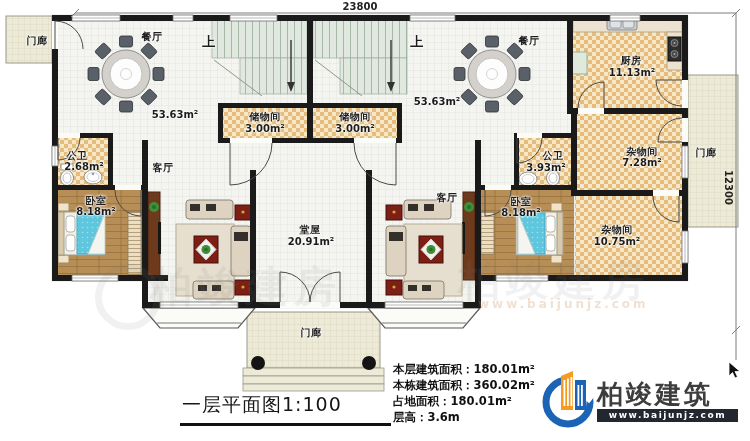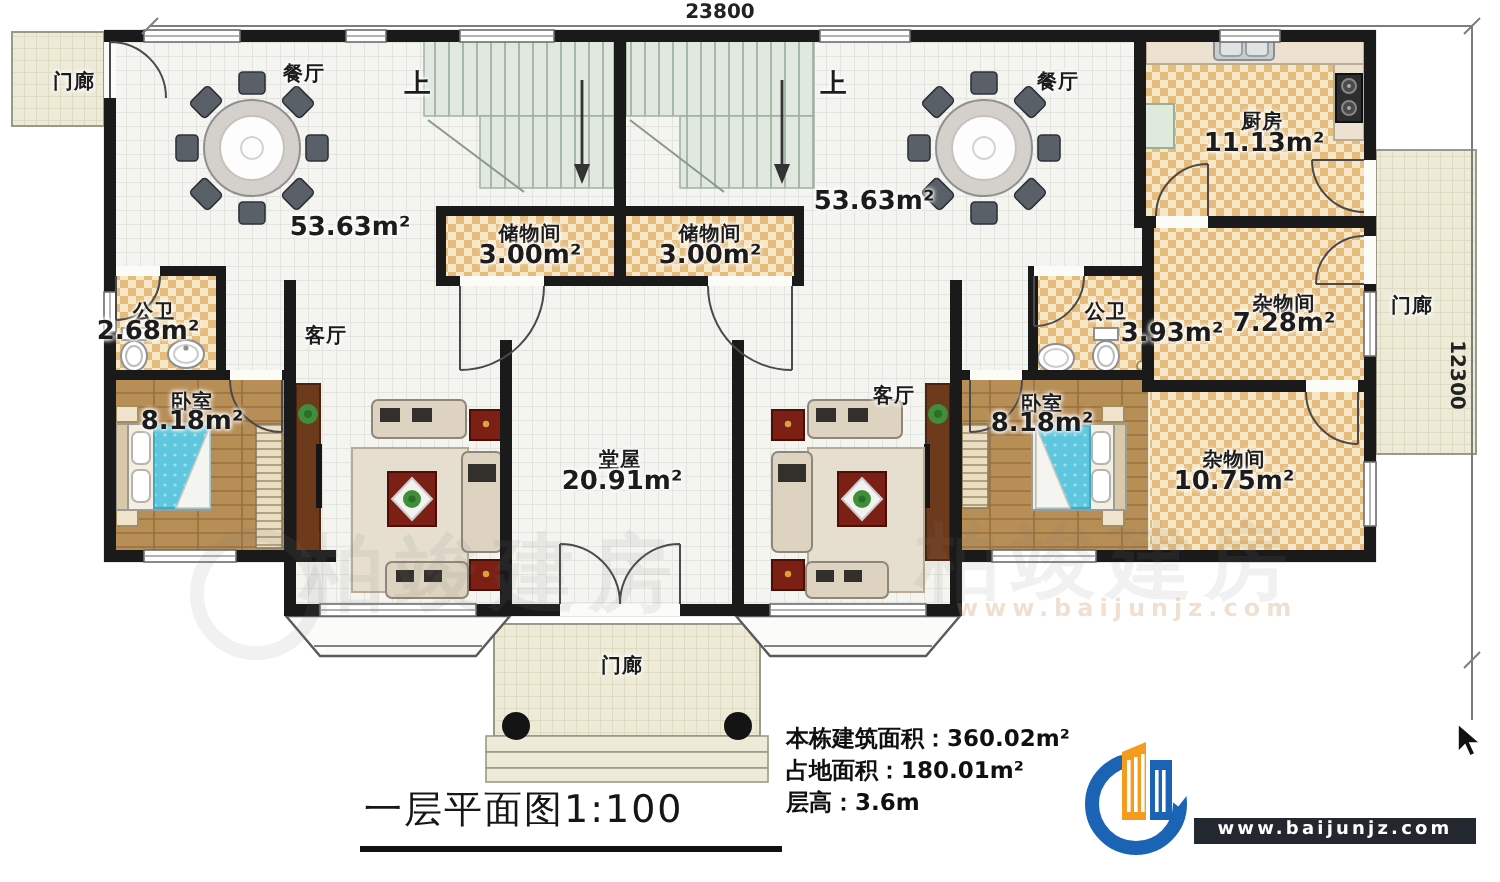--- a/index.html
+++ b/index.html
@@ -3,21 +3,21 @@
 <meta charset="utf-8">
 <style>
   html,body{margin:0;padding:0;background:#fff;}
   .stage{position:relative;width:750px;height:441px;background:#fff;overflow:hidden;
          font-family:"DejaVu Sans",sans-serif;}
   svg{display:block;}
   .plan-svg{position:absolute;left:0;top:0;}
   .lbl{position:absolute;transform:translate(-50%,-50%);font-weight:700;font-size:10px;
        color:#1c1c1c;white-space:nowrap;letter-spacing:0.5px;
        text-shadow:0 0 2px #fff,0 0 2px #fff,0 0 3px #fff;}
-  .ar{font-size:13px;letter-spacing:0;}
+  .ar{font-size:10px;letter-spacing:0;}
   .up{font-size:13px;}
   .dim{position:absolute;font-size:10px;font-weight:700;color:#222;white-space:nowrap;}
   .dim-v{transform:rotate(90deg);transform-origin:center;}
   .wm{position:absolute;pointer-events:none;white-space:nowrap;margin-top:21px;}
   .wm-big{font-size:42px;font-weight:700;color:rgba(125,125,125,0.11);letter-spacing:6px;}
   .wm-url{font-size:12px;font-weight:700;color:rgba(200,145,90,0.28);letter-spacing:3px;}
   .wm-ring{width:52px;height:52px;border:7px solid rgba(125,125,125,0.11);border-radius:50%;}
   .ftitle{position:absolute;left:182px;top:392px;font-size:19px;font-weight:500;
           color:#161616;letter-spacing:1px;white-space:nowrap;}
   .funder{position:absolute;left:180px;top:423px;width:211px;height:3px;background:#111;}
@@ -371,56 +371,58 @@
   <div class="lbl" style="left:265px;top:117px;">储物间</div>
   <div class="lbl ar" style="left:265px;top:128px;">3.00m²</div>
   <div class="lbl" style="left:355px;top:117px;">储物间</div>
   <div class="lbl ar" style="left:355px;top:128px;">3.00m²</div>
   <div class="lbl up" style="left:417px;top:42px;">上</div>
   <div class="lbl" style="left:529px;top:41px;">餐厅</div>
   <div class="lbl ar" style="left:437px;top:101px;">53.63m²</div>
   <div class="lbl" style="left:631px;top:61px;">厨房</div>
   <div class="lbl ar" style="left:632px;top:72px;">11.13m²</div>
   <div class="lbl" style="left:77px;top:156px;">公卫</div>
-  <div class="lbl ar" style="left:74px;top:166px;">2.68m²</div>
+  <div class="lbl ar" style="left:84px;top:166px;">2.68m²</div>
   <div class="lbl" style="left:163px;top:168px;">客厅</div>
   <div class="lbl" style="left:96px;top:201px;">卧室</div>
   <div class="lbl ar" style="left:96px;top:211px;">8.18m²</div>
   <div class="lbl" style="left:553px;top:156px;">公卫</div>
-  <div class="lbl ar" style="left:568px;top:167px;padding-left:36px;">3.93m²</div>
+  <div class="lbl ar" style="left:528px;top:167px;padding-left:36px;">3.93m²</div>
   <div class="lbl" style="left:642px;top:152px;">杂物间</div>
   <div class="lbl ar" style="left:642px;top:162px;">7.28m²</div>
   <div class="lbl" style="left:706px;top:153px;">门廊</div>
   <div class="lbl" style="left:447px;top:198px;">客厅</div>
   <div class="lbl" style="left:521px;top:202px;">卧室</div>
   <div class="lbl ar" style="left:521px;top:212px;">8.18m²</div>
   <div class="lbl" style="left:617px;top:230px;">杂物间</div>
   <div class="lbl ar" style="left:617px;top:241px;text-align:right;">10.75m²</div>
   <div class="lbl" style="left:310px;top:230px;">堂屋</div>
   <div class="lbl ar" style="left:311px;top:241px;">20.91m²</div>
   <div class="lbl" style="left:311px;top:333px;">门廊</div>
 
   <div class="ftitle"><span>一层平面图</span><span>1:100</span></div>
   <div class="funder"></div>
   <div class="fstats">
+    <div>本层建筑面积：180.01m²</div>
     <div>本栋建筑面积：360.02m²</div>
     <div>占地面积：180.01m²</div>
     <div>层高：3.6m</div>
   </div>
 
   <svg class="logo-icon" width="60" height="70" viewBox="0 0 60 70">
     <circle cx="28" cy="38" r="22" fill="none" stroke="#1a63b5" stroke-width="7"></circle>
     <rect x="28" y="2" width="34" height="30" fill="#ffffff" transform="rotate(38 45 17)"></rect>
     <polygon points="21,12 33,7 33,46 21,46" fill="#f59b20"></polygon>
     <rect x="23.5" y="16" width="1.8" height="26" fill="#fff"></rect>
     <rect x="27" y="14.5" width="1.8" height="27.5" fill="#fff"></rect>
     <rect x="30.5" y="13" width="1.8" height="29" fill="#fff"></rect>
     <rect x="35" y="16" width="11" height="30" fill="#1a63b5"></rect>
     <rect x="37.5" y="21" width="1.8" height="21" fill="#fff"></rect>
     <rect x="41" y="21" width="1.8" height="21" fill="#fff"></rect>
   </svg>
+  <div class="brand-name">柏竣建筑</div>
   <div class="brand-url">www.baijunjz.com</div>
 
   <svg class="cursor" width="14" height="18" viewBox="0 0 14 18">
     <polygon points="1,0 1,14 4.5,10.5 7,16 9.5,14.8 7,9.5 12,9.5" fill="#111" stroke="#fff" stroke-width="0.8"></polygon>
   </svg>
 
 </div>
 
 </body></html>

